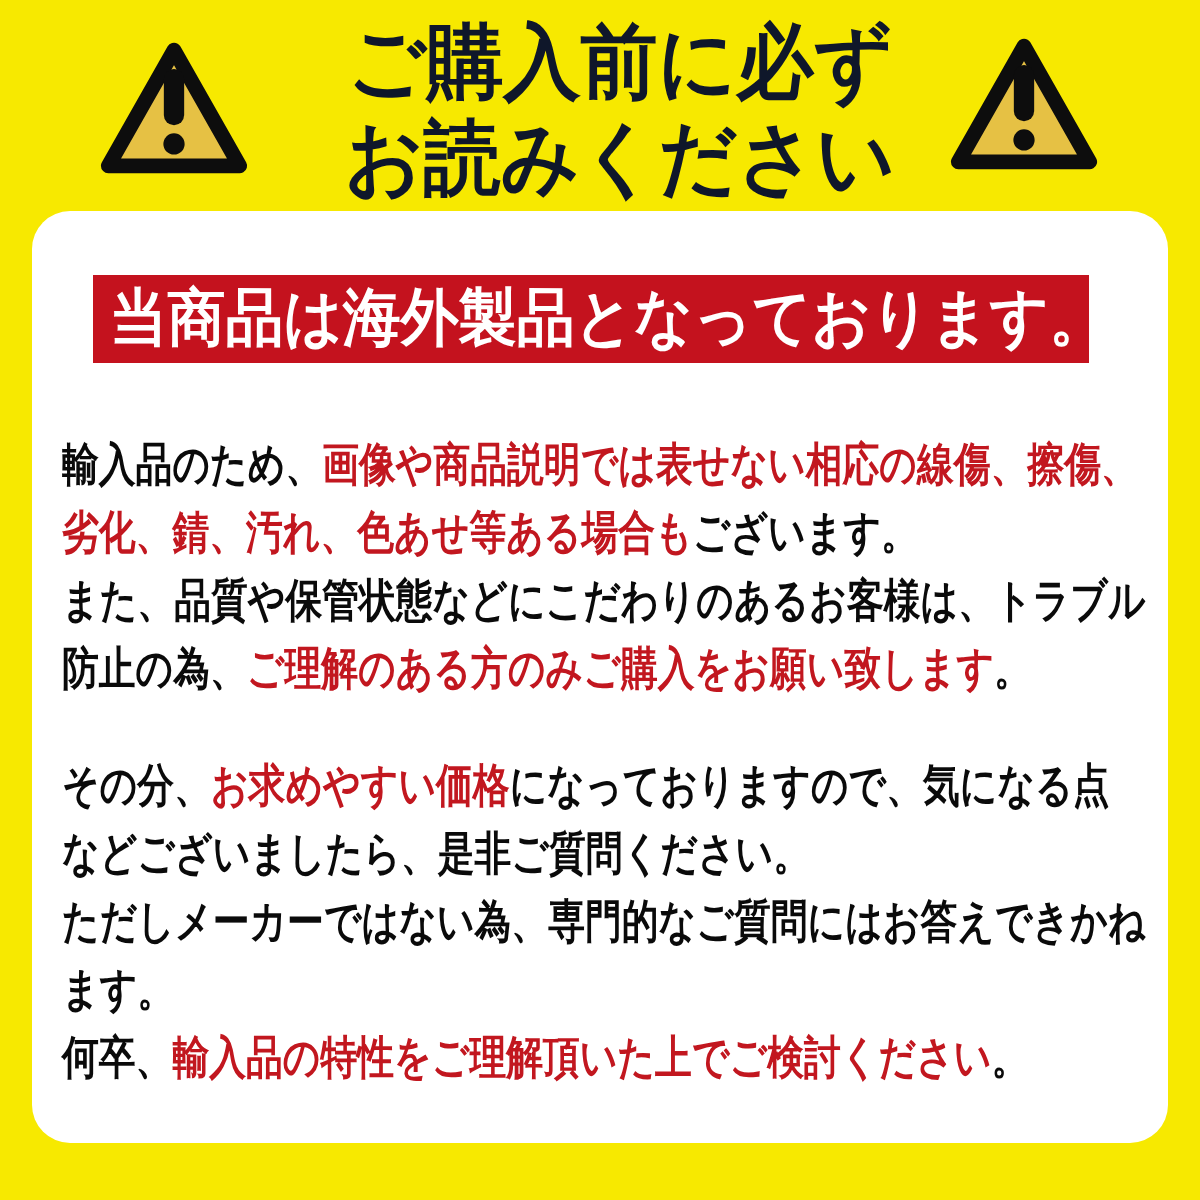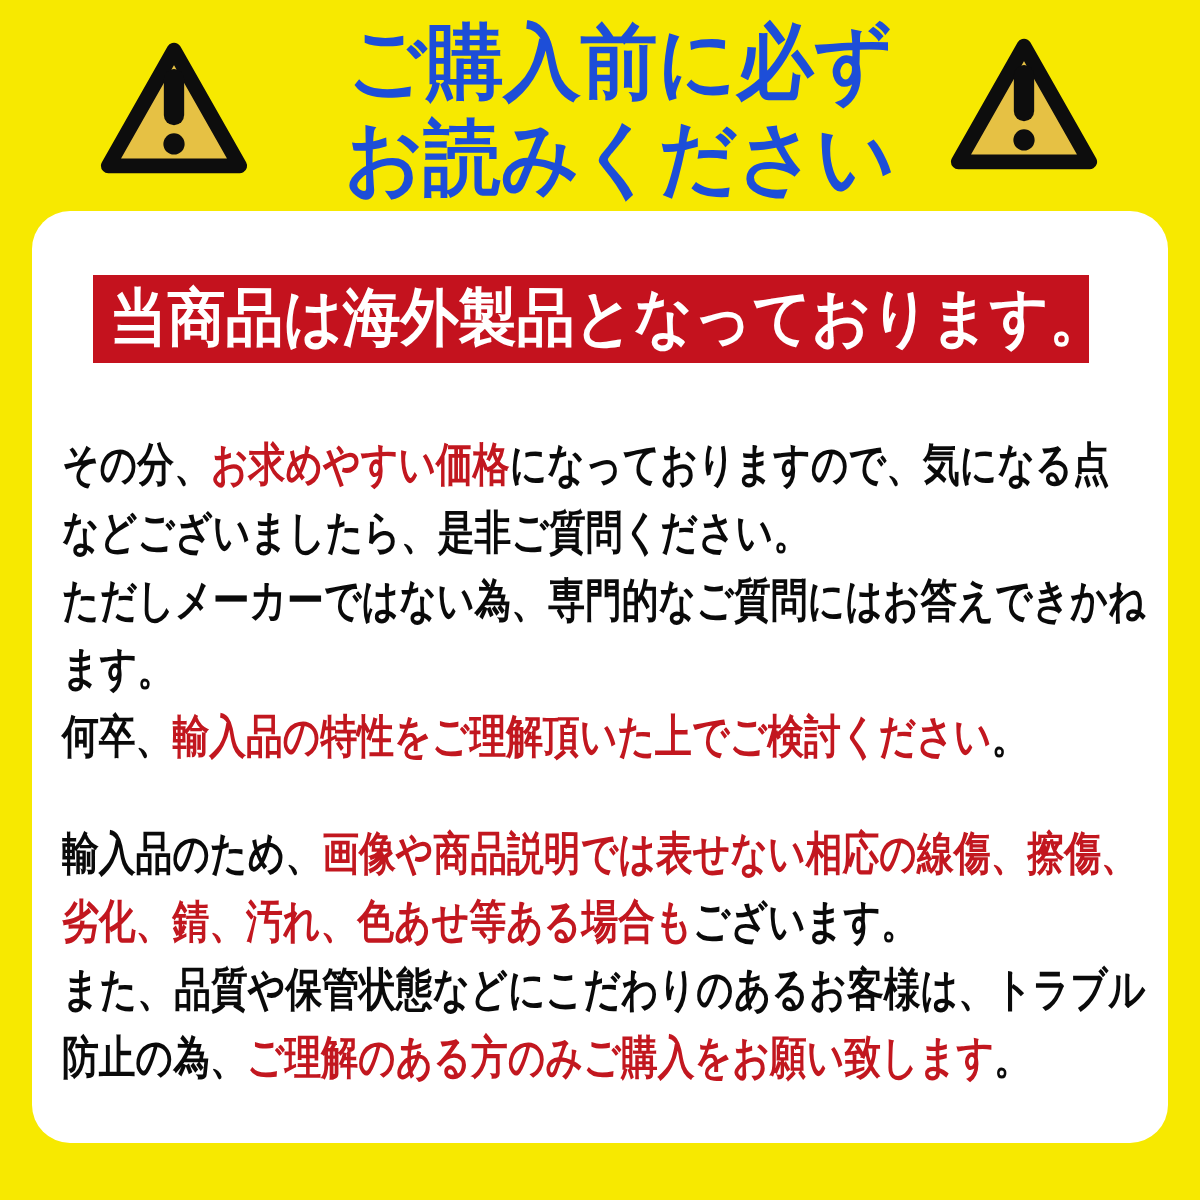--- a/index.html
+++ b/index.html
@@ -21,21 +21,21 @@
   .tri { position: absolute; width: 172px; height: 168px; }
   .tri-left  { left: 88px;  top: 24px; }
   .tri-right { left: 938px; top: 20px; }
   .title {
     position: absolute;
     left: 300px; top: 14px; width: 640px;
     text-align: center;
     font-weight: 900;
     font-size: 82px;
     line-height: 96px;
-    color: #1d4ed8;
+    color: #0f172a;
   }
   .title .tline {
     display: block;
     white-space: nowrap;
     transform: scaleX(0.94);
     transform-origin: center;
   }
   .banner {
     position: absolute;
     left: 93px; top: 275px;
@@ -93,27 +93,27 @@
   </div>
 
   <div class="panel" style="background: rgb(255, 255, 255);"></div>
 
   <div class="banner" style="background: rgb(196, 18, 30);">
     <span class="banner-text" style="color: rgb(255, 255, 255);">当商品は海外製品となっております。</span>
   </div>
 
   <div class="bodytext">
       <div class="paragraph">
+        <div class="body-line"><span style="color: rgb(10, 10, 10);">輸入品のため、</span><span style="color: rgb(194, 23, 31);">画像や商品説明では表せない相応の線傷、擦傷、</span></div>
+        <div class="body-line"><span style="color: rgb(194, 23, 31);">劣化、錆、汚れ、色あせ等ある場合も</span><span style="color: rgb(10, 10, 10);">ございます。</span></div>
+        <div class="body-line"><span style="color: rgb(10, 10, 10);">また、品質や保管状態などにこだわりのあるお客様は、トラブル</span></div>
+        <div class="body-line"><span style="color: rgb(10, 10, 10);">防止の為、</span><span style="color: rgb(194, 23, 31);">ご理解のある方のみご購入をお願い致します</span><span style="color: rgb(10, 10, 10);">。</span></div>
+      </div>
+      <div class="paragraph">
         <div class="body-line"><span style="color: rgb(10, 10, 10);">その分、</span><span style="color: rgb(194, 23, 31);">お求めやすい価格</span><span style="color: rgb(10, 10, 10);">になっておりますので、気になる点</span></div>
         <div class="body-line"><span style="color: rgb(10, 10, 10);">などございましたら、是非ご質問ください。</span></div>
         <div class="body-line"><span style="color: rgb(10, 10, 10);">ただしメーカーではない為、専門的なご質問にはお答えできかね</span></div>
         <div class="body-line"><span style="color: rgb(10, 10, 10);">ます。</span></div>
         <div class="body-line"><span style="color: rgb(10, 10, 10);">何卒、</span><span style="color: rgb(194, 23, 31);">輸入品の特性をご理解頂いた上でご検討ください</span><span style="color: rgb(10, 10, 10);">。</span></div>
       </div>
-      <div class="paragraph">
-        <div class="body-line"><span style="color: rgb(10, 10, 10);">輸入品のため、</span><span style="color: rgb(194, 23, 31);">画像や商品説明では表せない相応の線傷、擦傷、</span></div>
-        <div class="body-line"><span style="color: rgb(194, 23, 31);">劣化、錆、汚れ、色あせ等ある場合も</span><span style="color: rgb(10, 10, 10);">ございます。</span></div>
-        <div class="body-line"><span style="color: rgb(10, 10, 10);">また、品質や保管状態などにこだわりのあるお客様は、トラブル</span></div>
-        <div class="body-line"><span style="color: rgb(10, 10, 10);">防止の為、</span><span style="color: rgb(194, 23, 31);">ご理解のある方のみご購入をお願い致します</span><span style="color: rgb(10, 10, 10);">。</span></div>
-      </div>
     </div>
 
 </div>
 
 </body></html>

